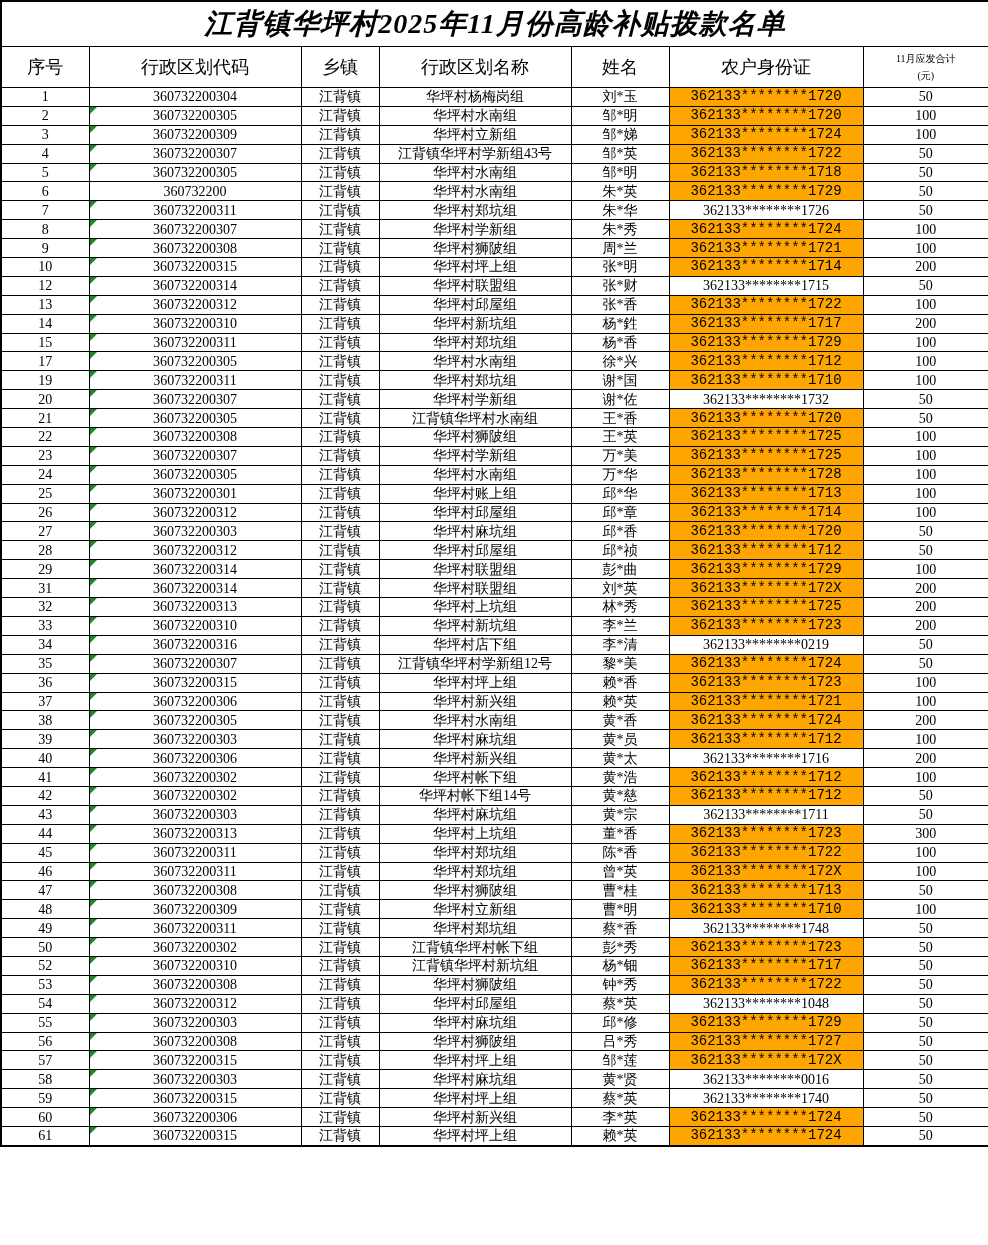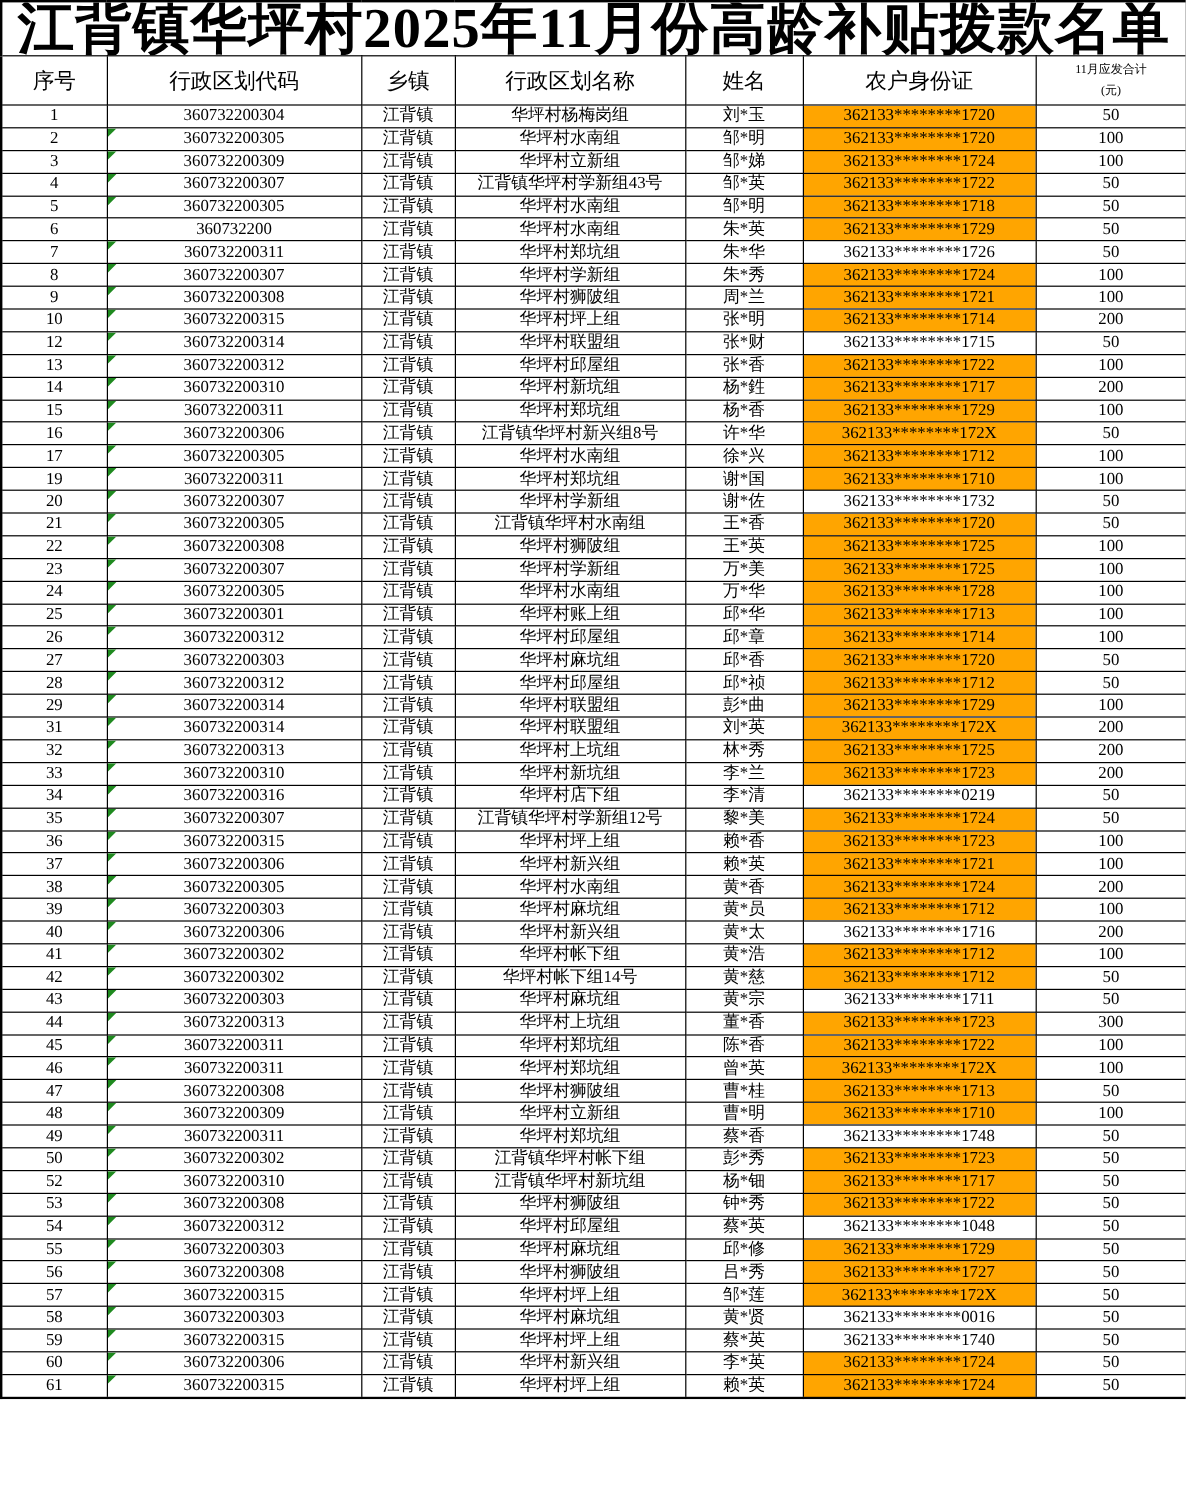--- a/index.html
+++ b/index.html
@@ -1,28 +1,28 @@
 <!DOCTYPE html>
 <html><head>
 <meta charset="utf-8">
 <style>
   html,body{margin:0;padding:0;background:#ffffff;}
   body{width:988px;font-family:"Liberation Serif","DejaVu Serif",serif;color:#000;}
   table{border-collapse:collapse;table-layout:fixed;width:988px;}
   td,th{border:1px solid #000;padding:0;text-align:center;vertical-align:middle;
         overflow:hidden;white-space:nowrap;font-weight:normal;}
-  .title-cell{height:44px;font-size:47px;font-weight:bold;letter-spacing:1px;
-        border:2px solid #000;border-bottom:1px solid #000;}
+  .title-cell{height:44px;font-size:28px;font-weight:bold;letter-spacing:1px;
+        border:2px solid #000;border-bottom:1px solid #000;font-style:italic;}
   thead th{height:40px;font-size:18px;line-height:18px;}
   th.amount-h{font-size:10px;white-space:pre-line;line-height:17px;}
   tbody td{height:17.9px;font-size:14px;line-height:17px;}
   .code-cell{position:relative;}
   .tri{position:absolute;top:0;left:0;width:0;height:0;
        border-top:7px solid #1f8a1f;border-right:7px solid transparent;}
-  .hl{background:#FFA500;}
+  .hl{background:#FFA500;font-family:Liberation Mono, monospace;}
   .outer{border:2px solid #000;}
 </style>
 </head>
 <body>
 
 <table class="outer">
   <colgroup>
     <col style="width:88px">
     <col style="width:212px">
     <col style="width:78px">
@@ -167,29 +167,20 @@
       <tr>
         <td>15</td>
         <td class="code-cell">360732200311<span class="tri"></span></td>
         <td>江背镇</td>
         <td>华坪村郑坑组</td>
         <td>杨*香</td>
         <td class="hl">362133********1729</td>
         <td>100</td>
       </tr>
       <tr>
-        <td>16</td>
-        <td class="code-cell">360732200306<span class="tri"></span></td>
-        <td>江背镇</td>
-        <td>江背镇华坪村新兴组8号</td>
-        <td>许*华</td>
-        <td class="hl">362133********172X</td>
-        <td>50</td>
-      </tr>
-      <tr>
         <td>17</td>
         <td class="code-cell">360732200305<span class="tri"></span></td>
         <td>江背镇</td>
         <td>华坪村水南组</td>
         <td>徐*兴</td>
         <td class="hl">362133********1712</td>
         <td>100</td>
       </tr>
       <tr>
         <td>19</td>

